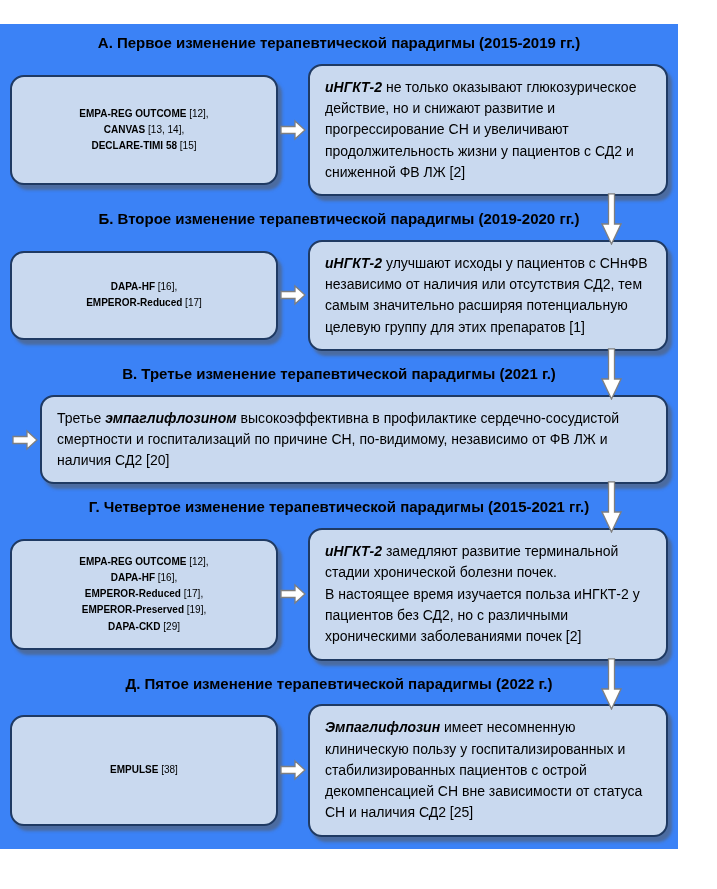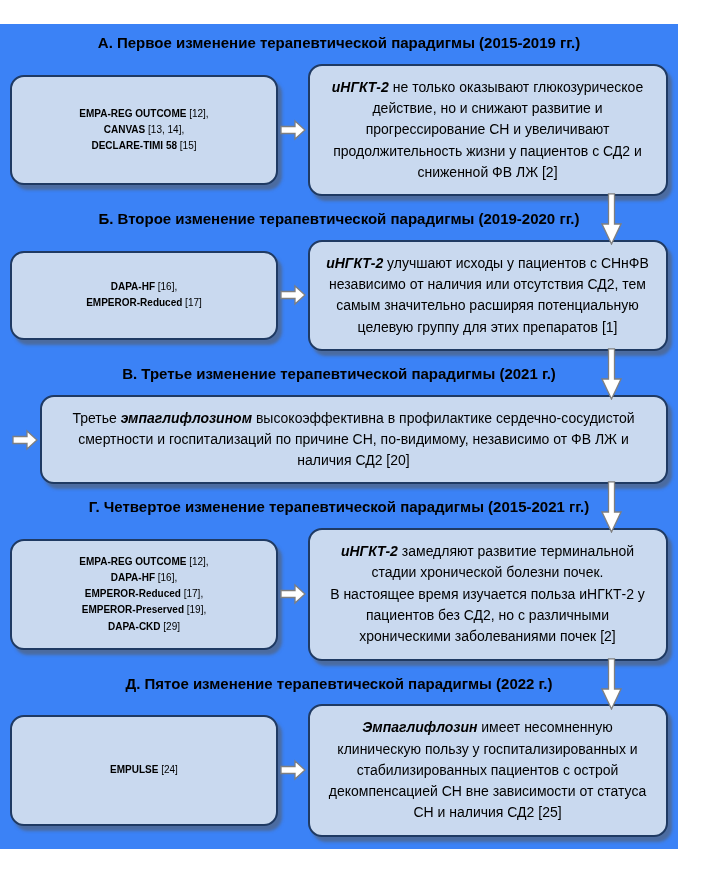--- a/index.html
+++ b/index.html
@@ -30,21 +30,20 @@
     padding:10px 12px;margin:11px 0;
   }
   .arrow-cell{
     flex:0 0 30px;display:flex;align-items:center;justify-content:center;
   }
   .conclusion-box{
     flex:1 1 auto;
     display:flex;align-items:center;
     font-size:14px;line-height:1.52;
     padding:11px 16px 11px 15px;
-    text-align:center;
   }
 
   .rich{white-space:pre-line;}
   .rich .b{font-weight:bold;}
   .rich .i{font-style:italic;}
 
   .down-arrow{
     position:absolute;right:46px;top:-3px;width:21px;height:52px;z-index:2;
   }
   .down-arrow svg{display:block;width:100%;height:100%;}
@@ -167,21 +166,21 @@
     <div class="down-arrow">
       <svg viewBox="0 0 21 52" xmlns="http://www.w3.org/2000/svg">
         <polygon points="7.5,0.8 13.5,0.8 13.5,31 20,31 10.5,51 1,31 7.5,31" fill="#ffffff" stroke="#7f7f7f" stroke-width="1.3" stroke-linejoin="miter"></polygon>
       </svg>
     </div>
 
     <div class="section-header">Д. Пятое изменение терапевтической парадигмы (2022 г.)</div>
 
     <div class="row">
       <div class="box trials-box">
-        <span class="rich"><span class="b">EMPULSE </span><span>[24]</span></span>
+        <span class="rich"><span class="b">EMPULSE </span><span>[38]</span></span>
       </div>
 
       <div class="arrow-cell right-arrow">
         <svg viewBox="0 0 26 22" xmlns="http://www.w3.org/2000/svg">
           <polygon points="1,7.5 15,7.5 15,2 25,11 15,20 15,14.5 1,14.5" fill="#ffffff" stroke="#7f7f7f" stroke-width="1.3" stroke-linejoin="miter"></polygon>
         </svg>
       </div>
 
       <div class="box conclusion-box">
         <span class="rich"><span class="b i">Эмпаглифлозин</span><span> имеет несомненную клиническую пользу у госпитализированных и стабилизированных пациентов с острой декомпенсацией СН вне зависимости от статуса СН и наличия СД2 [25]</span></span>

